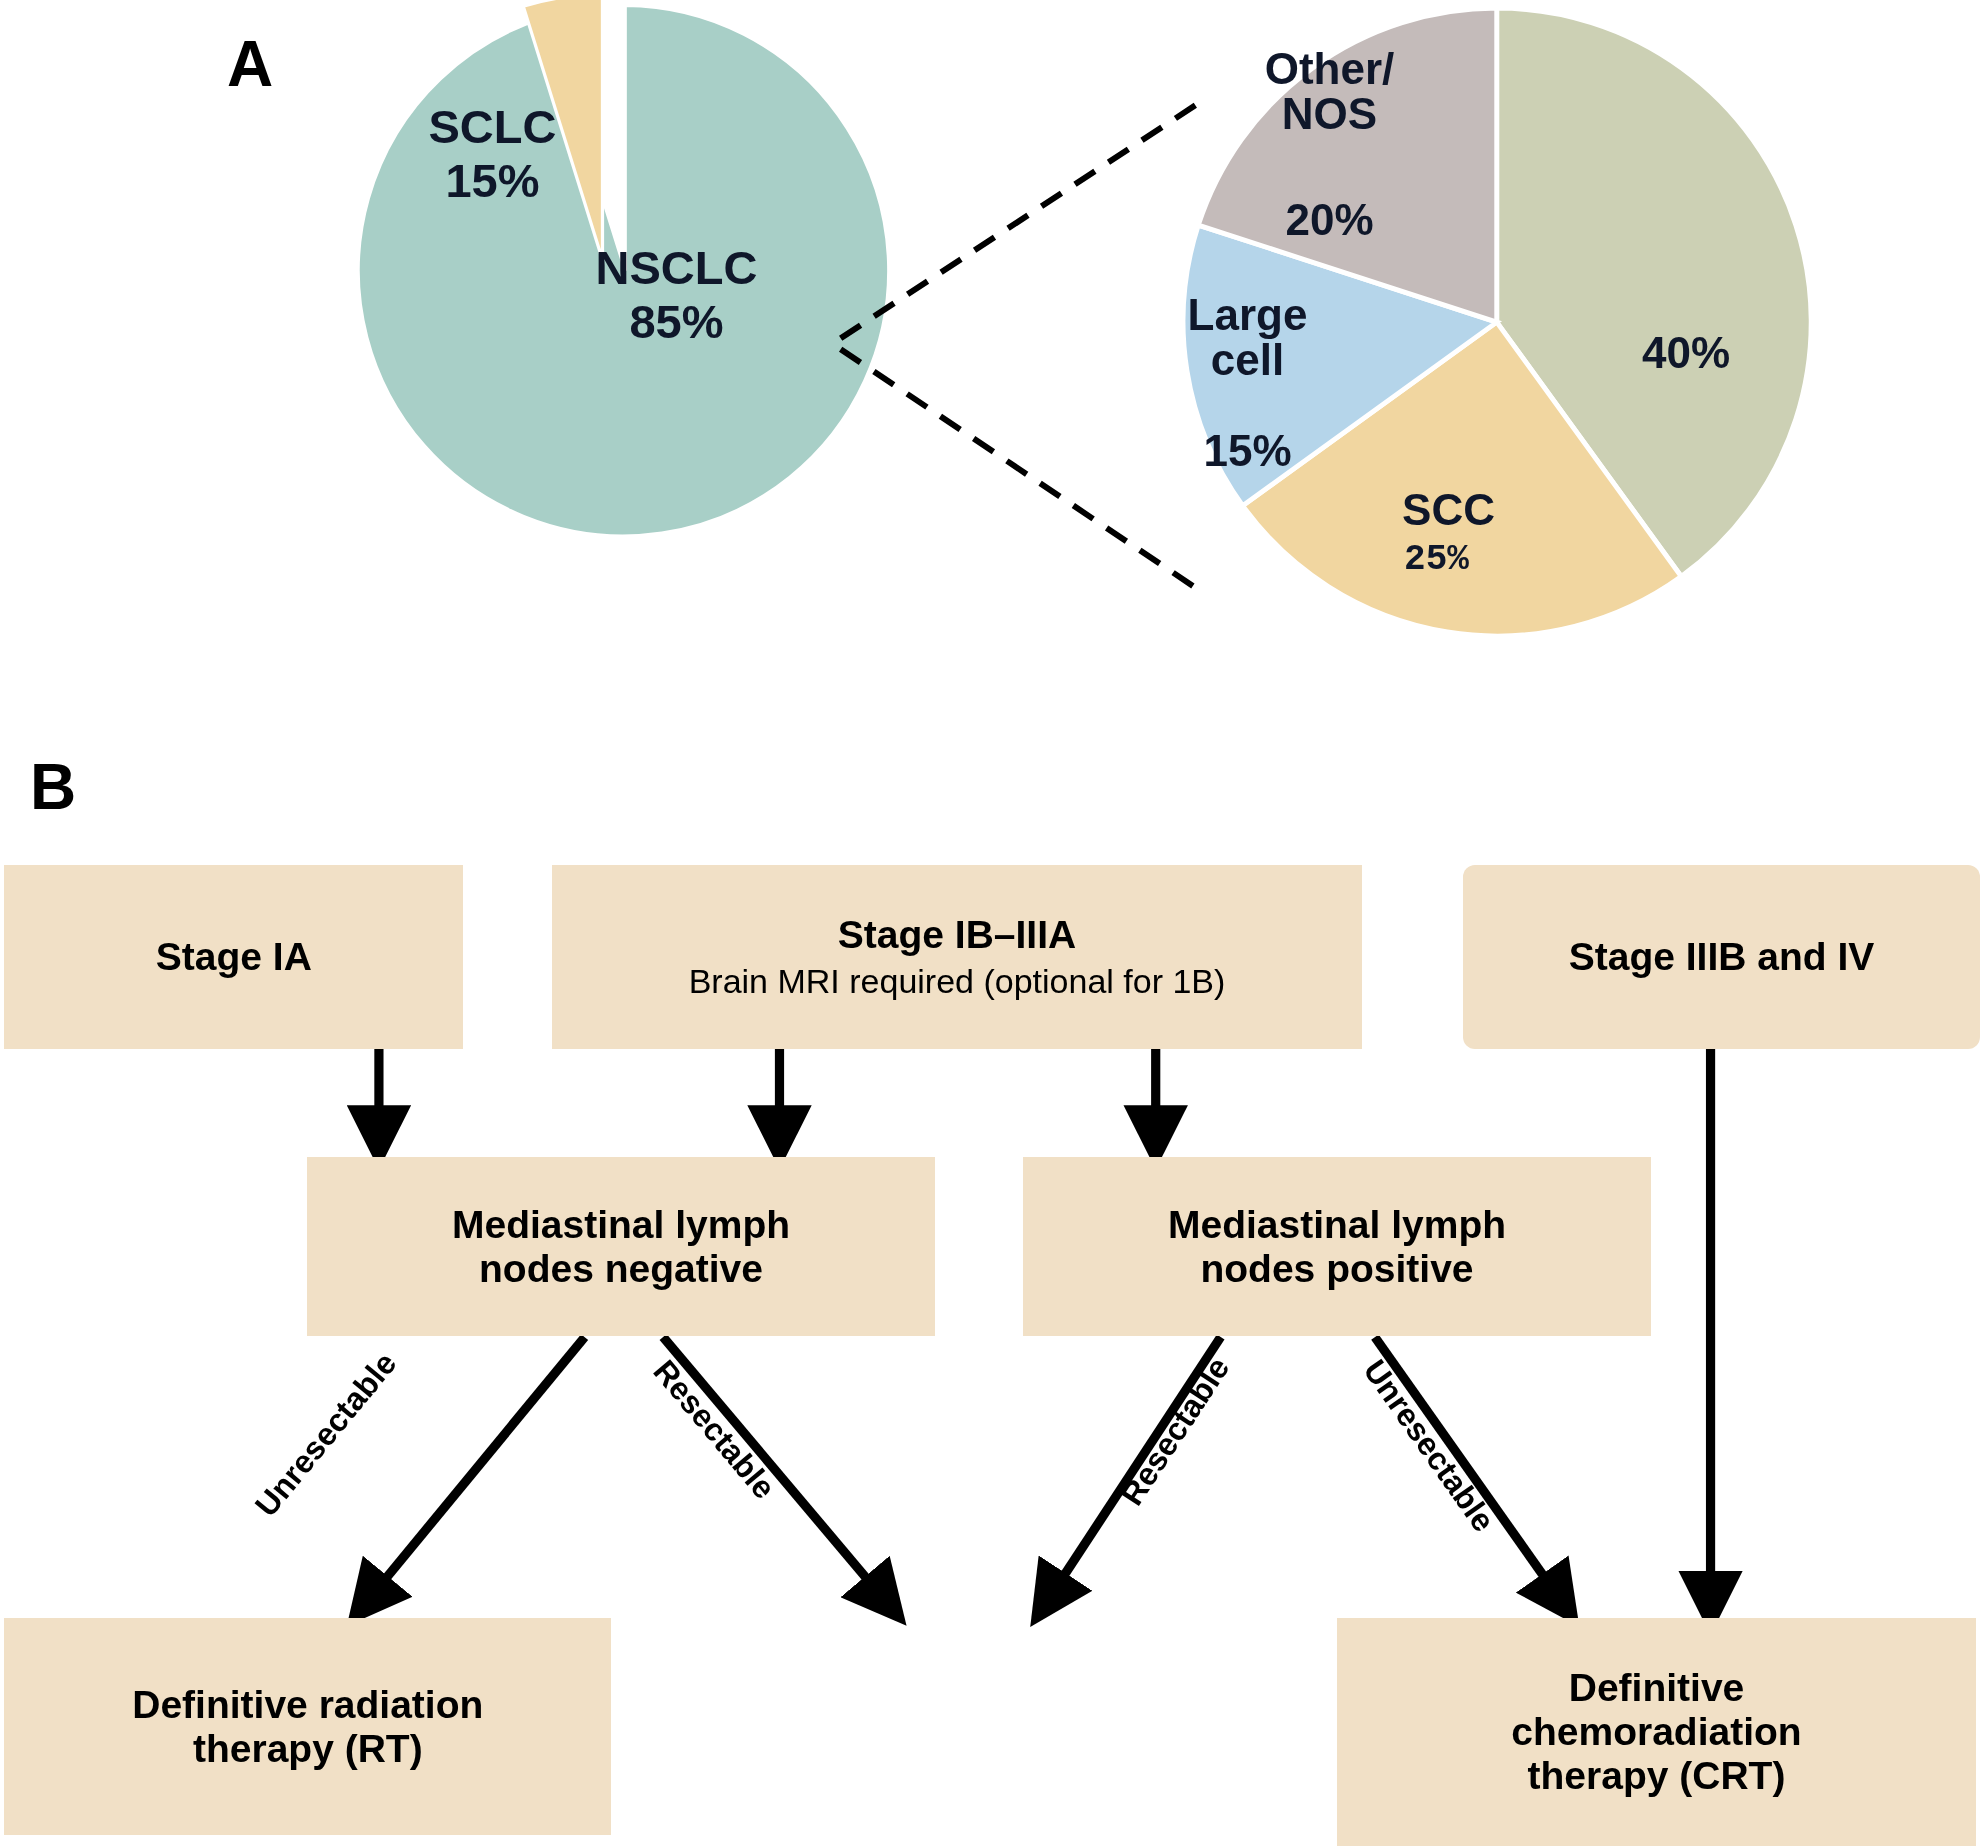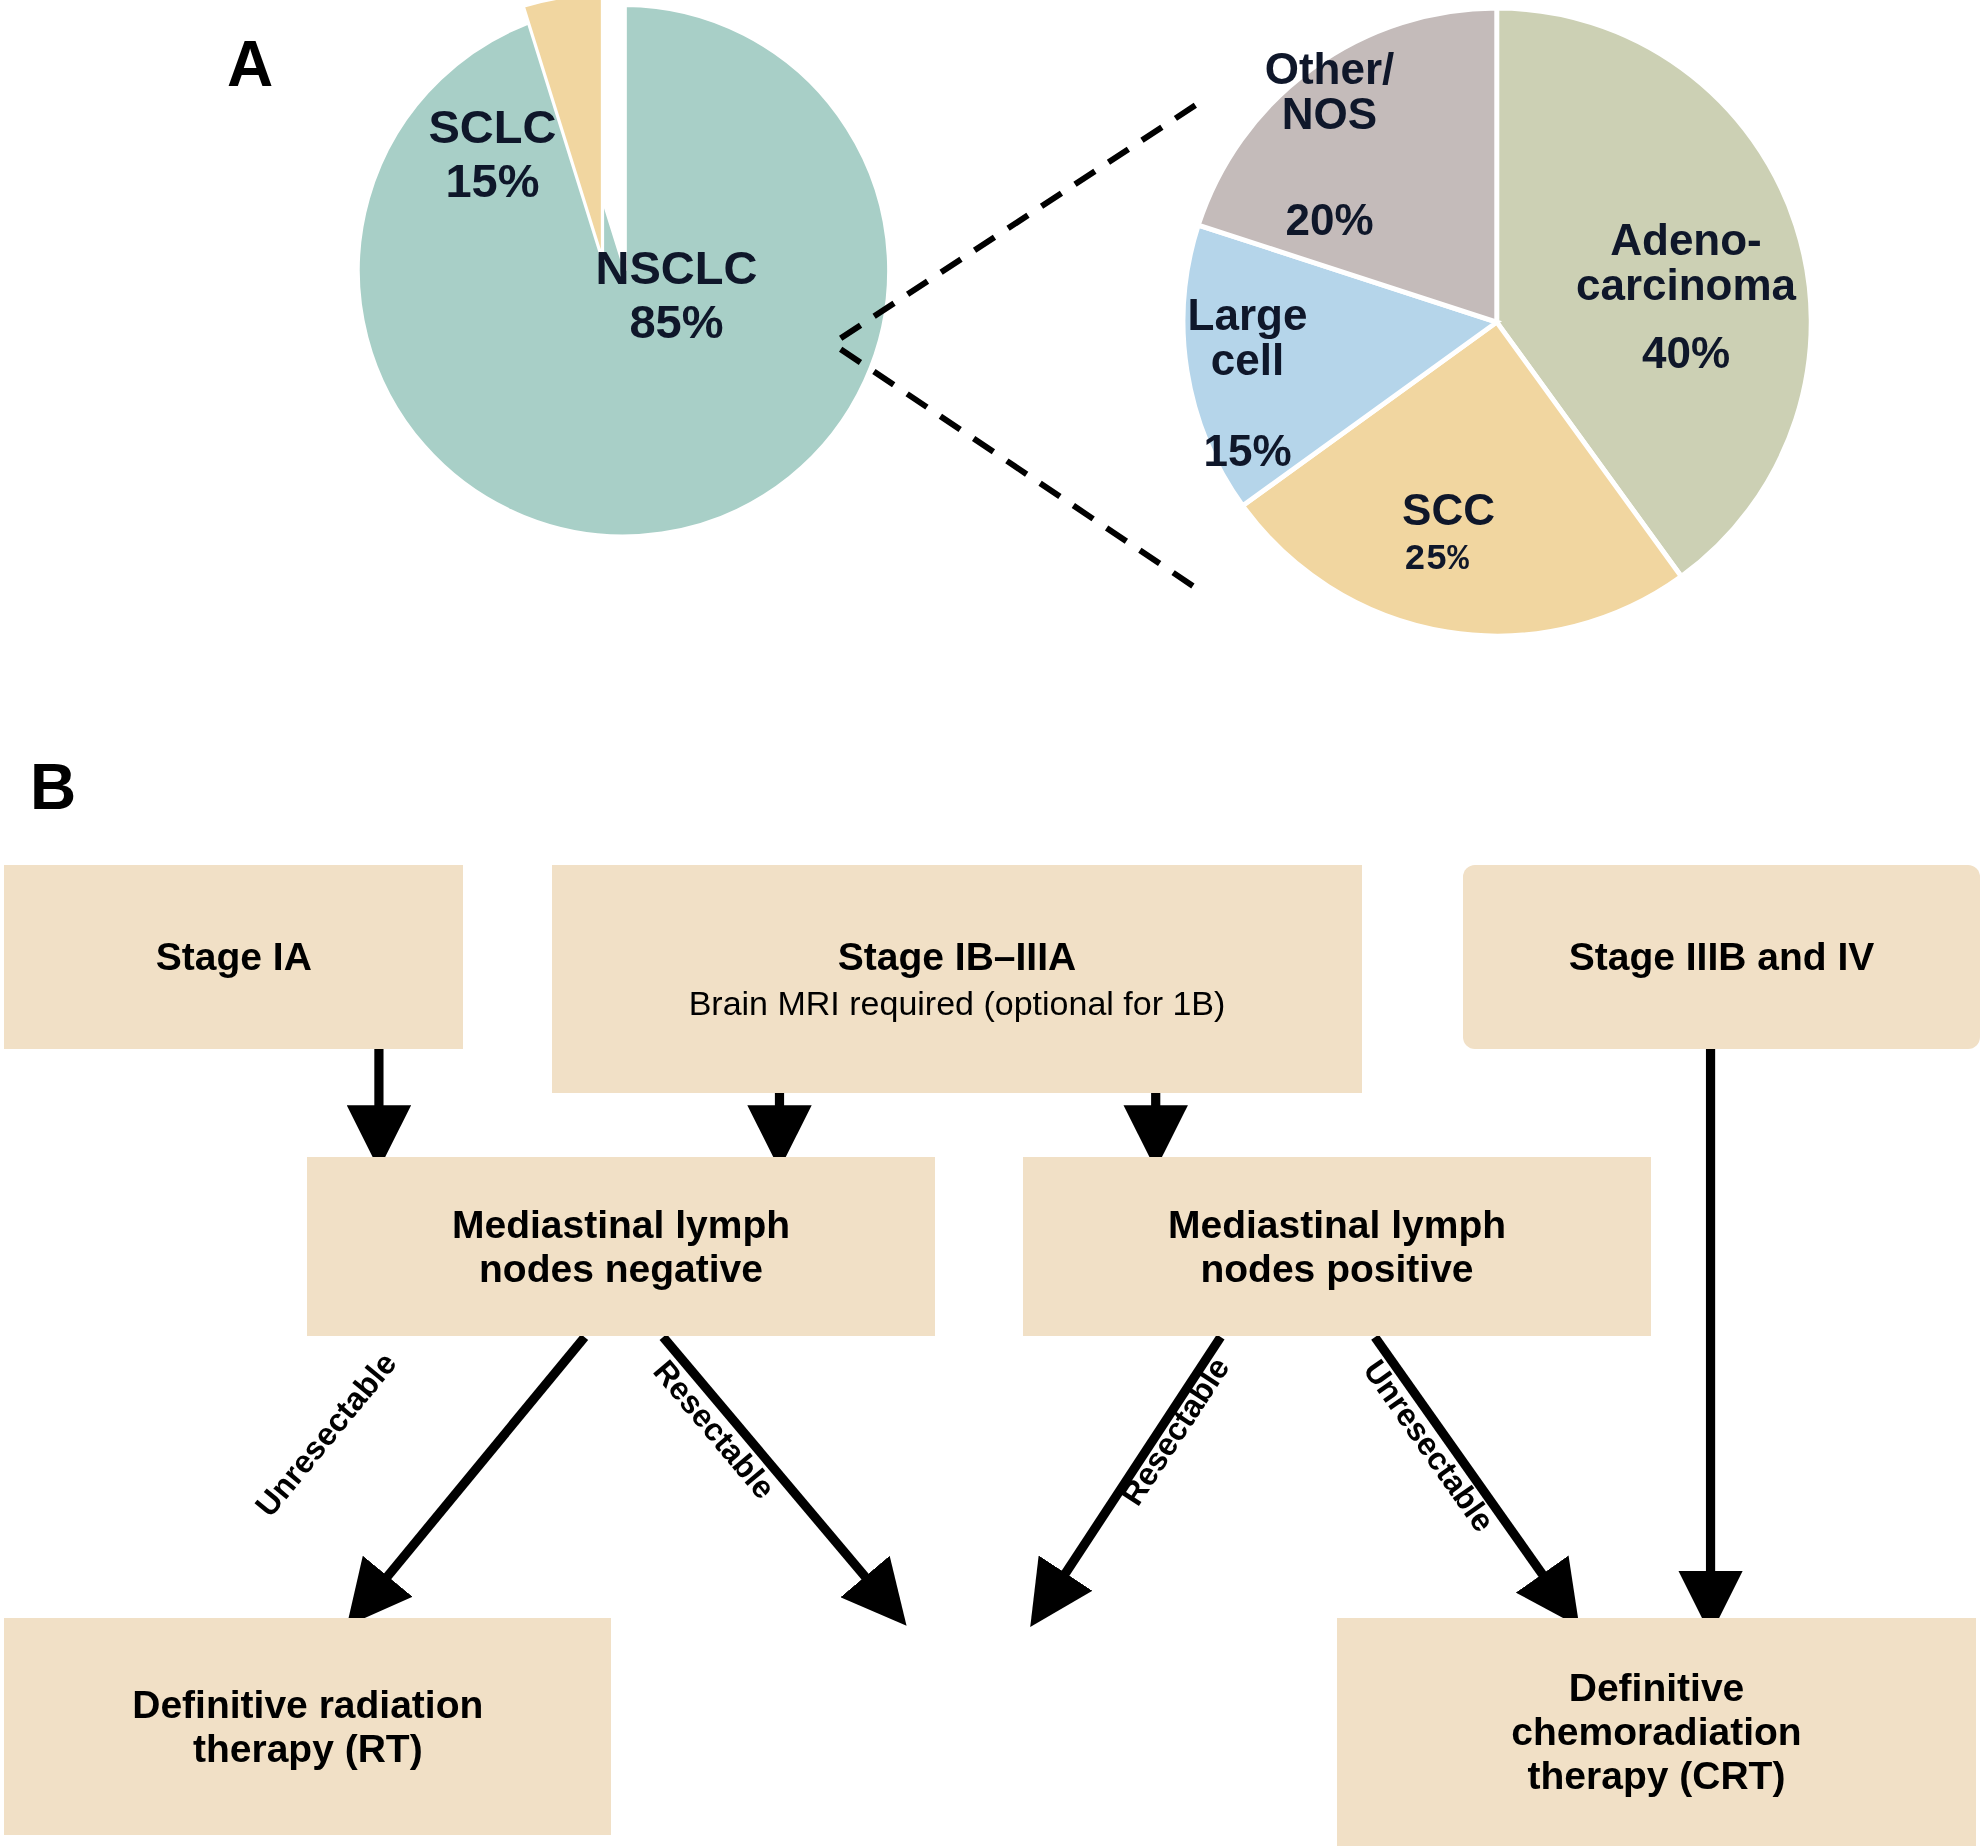--- a/index.html
+++ b/index.html
@@ -110,22 +110,20 @@
 NOS</div>
   <div class="pie-label" style="left:1221px;top:181px;width:217px;font-size:44px;margin-top:16px;">20%</div>
 
   <div class="pie-label" style="left:1158px;top:292px;width:179px;font-size:44px;">Large
 cell</div>
   <div class="pie-label" style="left:1158px;top:428px;width:179px;font-size:44px;">15%</div>
 
   <div class="pie-label" style="left:1332px;top:487px;width:233px;font-size:44px;">SCC</div>
   <div class="pie-label" style="left:1320px;top:541px;width:233px;font-size:36px;font-family:Liberation Mono, monospace;">25%</div>
 
-  <div class="pie-label" style="left:1510px;top:217px;width:352px;font-size:44px;">Adeno-
-carcinoma</div>
   <div class="pie-label" style="left:1510px;top:330px;width:352px;font-size:44px;">40%</div>
 
   <div class="panel-letter" id="panel-b-letter">B</div>
 
   <svg class="overlay" id="flow-arrows" viewBox="0 0 3667 3412">
     <defs>
       <marker id="ah" markerWidth="7" markerHeight="7" refX="5.2" refY="3.5" orient="auto" markerUnits="strokeWidth">
         <path d="M0,0 L7,3.5 L0,7 z" fill="#000"></path>
       </marker>
     </defs>
@@ -144,21 +142,21 @@
 
     <line x1="2255" y1="2470" x2="1920" y2="2980" stroke="#000" stroke-width="17" marker-end="url(#ah)"></line>
 
     <line x1="2540" y1="2470" x2="2900" y2="2980" stroke="#000" stroke-width="17" marker-end="url(#ah)"></line>
   </svg>
 
   <div class="flow-box" style="left:4.3px;top:865px;width:459px;height:184px;">
     <div class="fb-title">Stage IA</div>
   </div>
 
-  <div class="flow-box" style="left:552px;top:865px;width:810px;height:228px;">
+  <div class="flow-box" style="left:552px;top:865px;width:810px;height:184px;">
     <div class="fb-title">Stage IB–IIIA</div>
     <div class="fb-sub">Brain MRI required (optional for 1B)</div>
   </div>
 
   <div class="flow-box" style="left:1463px;top:865px;width:517px;height:184px;border-radius:12px;">
     <div class="fb-title">Stage IIIB and IV</div>
   </div>
 
   <div class="flow-box" style="left:307px;top:1157px;width:628px;height:179px;">
     <div class="fb-title">Mediastinal lymph

